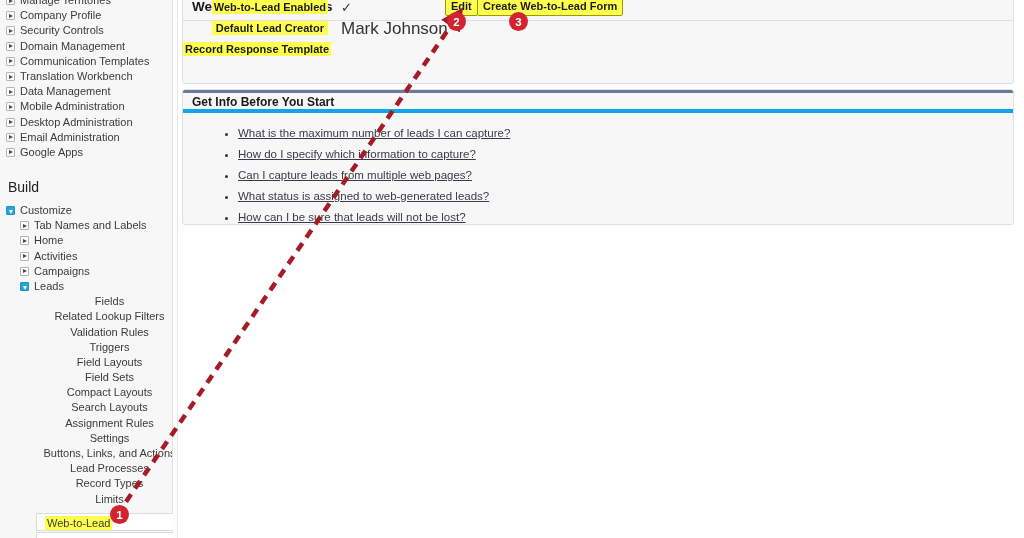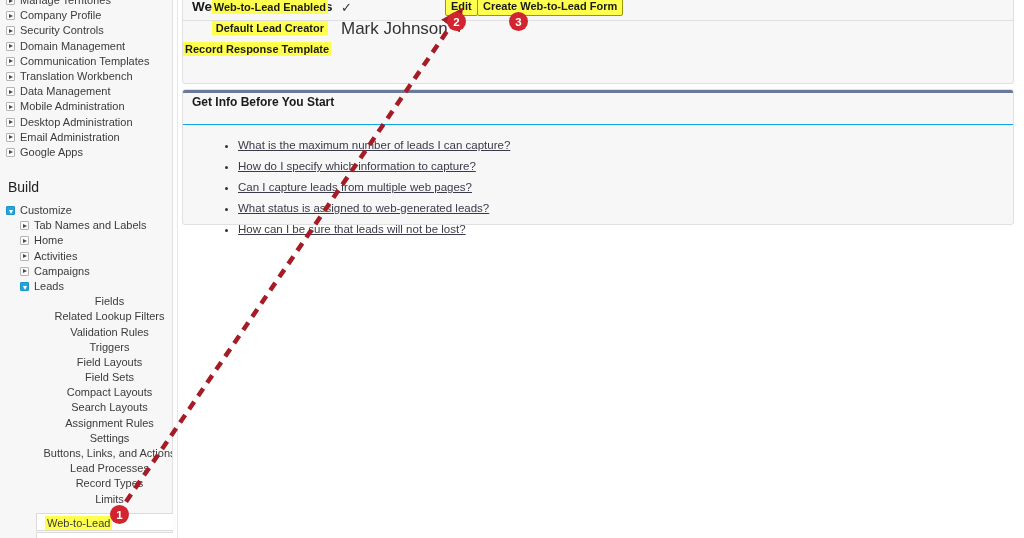--- a/index.html
+++ b/index.html
@@ -135,21 +135,21 @@
     line-height: 14px; white-space: nowrap;
   }
   .check { font-size: 13px; color: #333; }
 
   #info-panel { position: absolute; left: 0; top: 89px; width: 832px; height: 136px; }
   #info-top-border {
     height: 3px; background: #6b7a99;
     border-top-left-radius: 2px; border-top-right-radius: 2px;
   }
   #info-header {
-    height: 32px; border-bottom: 1px solid #0ea5e9;
+    height: 20px; border-bottom: 4px solid #0ea5e9;
     background: #f7f7f7; position: relative;
   }
   #info-title {
     position: absolute; left: 9px; top: 2px;
     font-size: 12px; font-weight: bold; color: #1a1a1a;
   }
   #faq-list {
     margin: 0; padding: 10px 0 0 55px;
     list-style: disc;
   }

